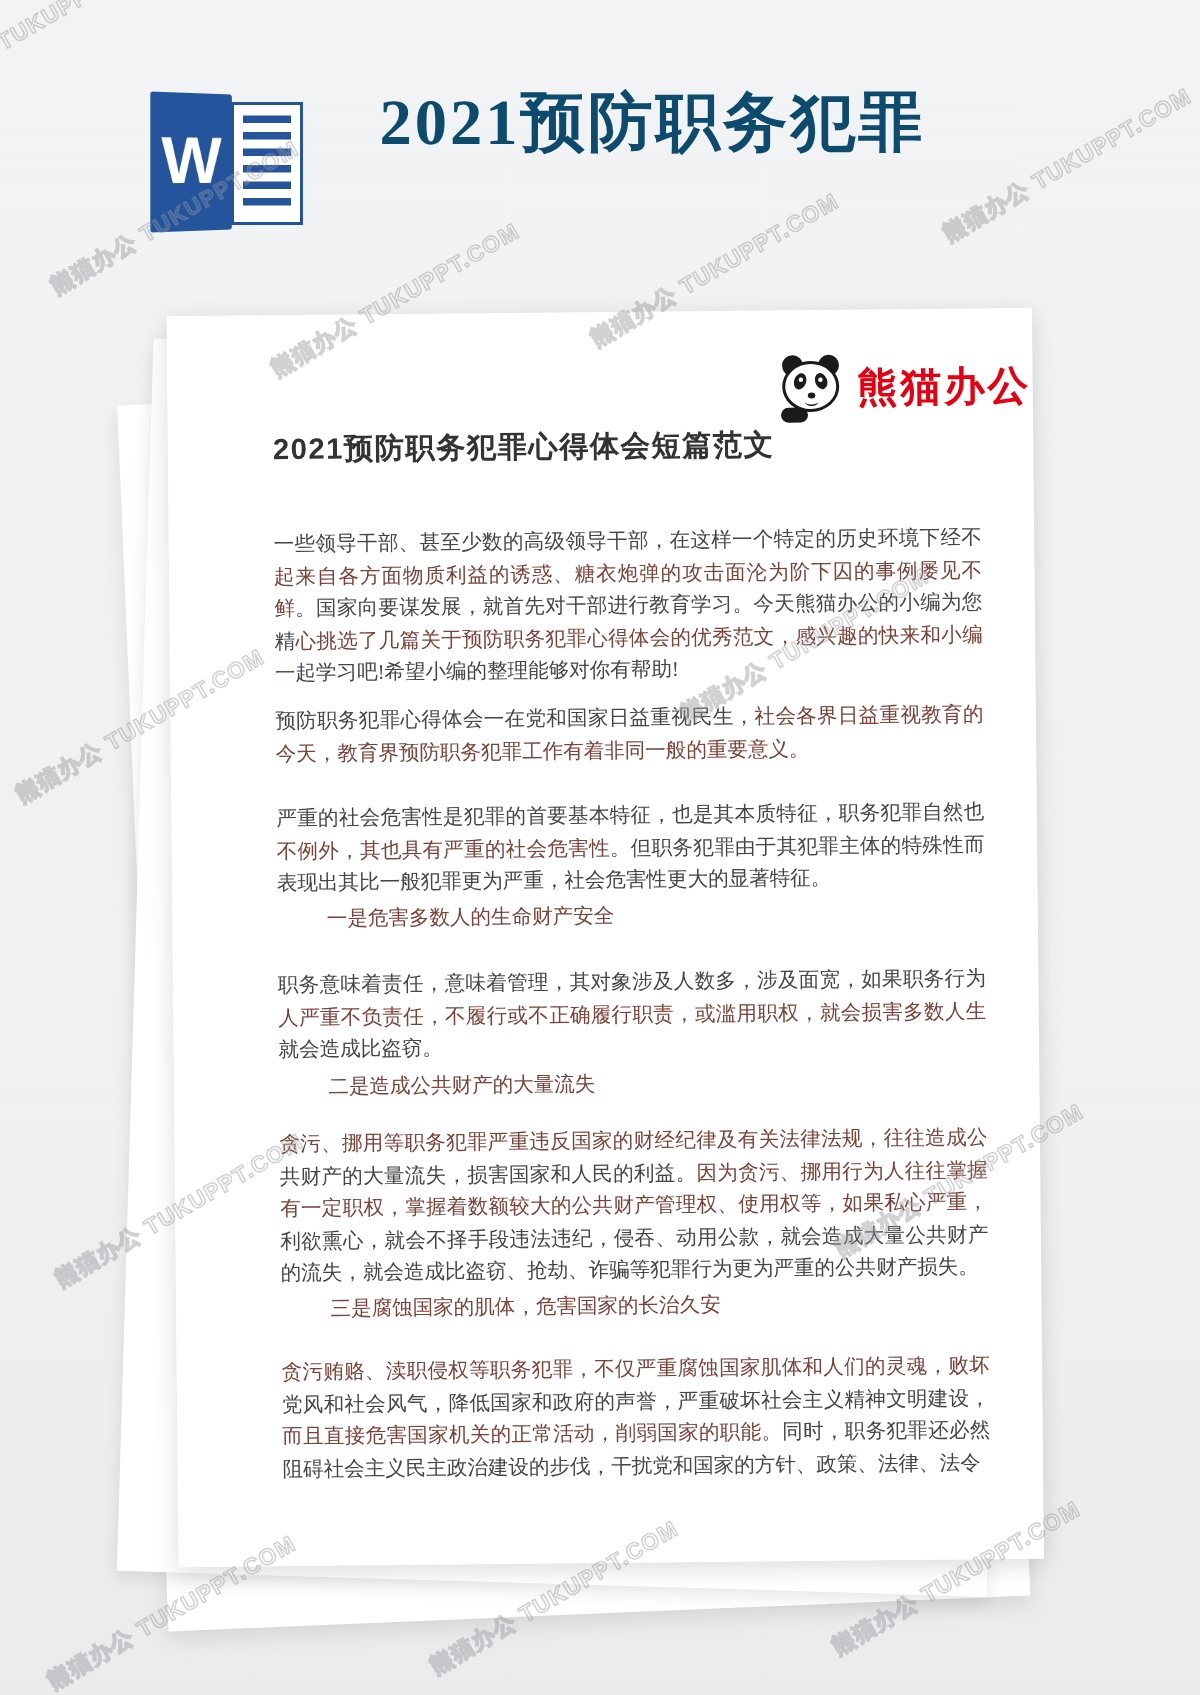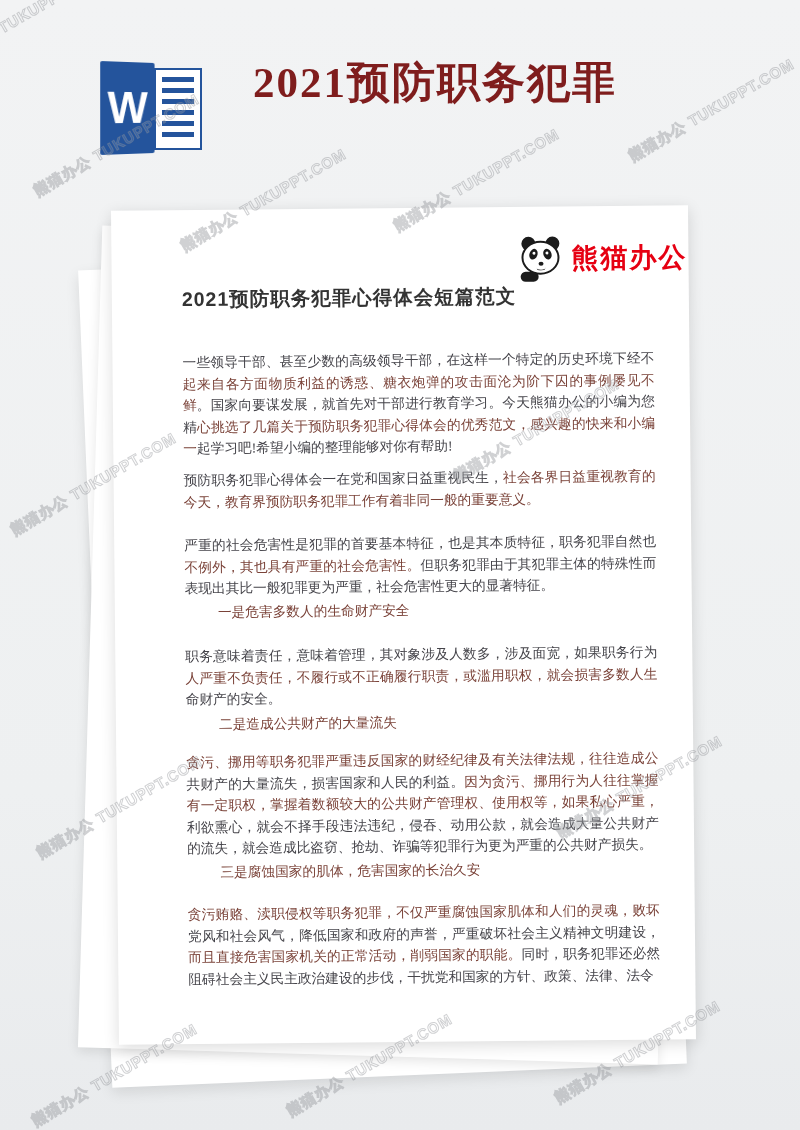--- a/index.html
+++ b/index.html
@@ -68,21 +68,21 @@
     </div>
     <div class="w-right">
       <div class="w-line"></div>
       <div class="w-line"></div>
       <div class="w-line"></div>
       <div class="w-line"></div>
       <div class="w-line"></div>
       <div class="w-line"></div>
     </div>
   </div>
-  <div class="hdr-title" style="color: #7f1d1d;">
+  <div class="hdr-title" style="color: #0c4a6e;">
     <div>2021预防职务犯罪</div>
   </div>
 </div>
 
 <div class="sheet sheet-c"></div>
 <div class="sheet sheet-a"></div>
 <div class="sheet sheet-main">
   <div class="logo">
     <div class="panda">
       <div class="p-ear l"></div>
@@ -97,21 +97,21 @@
       <div class="p-body"></div>
     </div>
     <span class="logo-text" style="color: rgb(230, 0, 18);">熊猫办公</span>
   </div>
   <div class="doc-title" style="color: rgb(51, 51, 51);">2021预防职务犯罪心得体会短篇范文</div>
 
 <div class="block para" style="top: 142px;"><span style="color: rgb(69, 68, 74);">一些领导干部、甚至少数的高级领导干部，在这样一个特定的历史环境下经不</span><span style="color: rgb(122, 66, 56);">起来自各方面物质利益的诱惑、糖衣炮弹的攻击面沦为阶下囚的事例屡见不鲜</span><span style="color: rgb(69, 68, 74);">。国家向要谋发展，就首先对干部进行教育学习。今天熊猫办公的小编为您精</span><span style="color: rgb(122, 66, 56);">心挑选了几篇关于预防职务犯罪心得体会的优秀范文，感兴趣的快来和小编一</span><span style="color: rgb(69, 68, 74);">起学习吧!希望小编的整理能够对你有帮助!</span></div>
     <div class="block para" style="top: 260px;"><span style="color: rgb(69, 68, 74);">预防职务犯罪心得体会一在党和国家日益重视民生，</span><span style="color: rgb(122, 66, 56);">社会各界日益重视教育的今天，教育界预防职务犯罪工作有着非同一般的重要意义。</span></div>
     <div class="block para" style="top: 325px;"><span style="color: rgb(69, 68, 74);">严重的社会危害性是犯罪的首要基本特征，也是其本质特征，职务犯罪自然也</span><span style="color: rgb(122, 66, 56);">不例外，其也具有严重的社会危害性。</span><span style="color: rgb(69, 68, 74);">但职务犯罪由于其犯罪主体的特殊性而表现出其比一般犯罪更为严重，社会危害性更大的显著特征。</span></div>
     <div class="block sub" style="top: 392px;"><span style="color: rgb(122, 66, 56);">一是危害多数人的生命财产安全</span></div>
-    <div class="block para" style="top: 436px;"><span style="color: rgb(69, 68, 74);">职务意味着责任，意味着管理，其对象涉及人数多，涉及面宽，如果职务行为</span><span style="color: rgb(122, 66, 56);">人严重不负责任，不履行或不正确履行职责，或滥用职权，就会损害多数人生</span><span style="color: rgb(69, 68, 74);">命财产的安全。</span></div>
+    <div class="block para" style="top: 436px;"><span style="color: rgb(69, 68, 74);">职务意味着责任，意味着管理，其对象涉及人数多，涉及面宽，如果职务行为</span><span style="color: rgb(122, 66, 56);">人严重不负责任，不履行或不正确履行职责，或滥用职权，就会损害多数人生</span><span style="color: rgb(69, 68, 74);">就会造成比盗窃。</span></div>
     <div class="block sub" style="top: 504px;"><span style="color: rgb(122, 66, 56);">二是造成公共财产的大量流失</span></div>
     <div class="block para" style="top: 542px;"><span style="color: rgb(122, 66, 56);">贪污、挪用等职务犯罪严重违反国家的财经纪律及有关法律法规，往往造成公</span><span style="color: rgb(69, 68, 74);">共财产的大量流失，损害国家和人民的利益。</span><span style="color: rgb(122, 66, 56);">因为贪污、挪用行为人往往掌握有一定职权，掌握着数额较大的公共财产管理权、使用权等，如果私心严重，</span><span style="color: rgb(69, 68, 74);">利欲熏心，就会不择手段违法违纪，侵吞、动用公款，就会造成大量公共财产的流失，就会造成比盗窃、抢劫、诈骗等犯罪行为更为严重的公共财产损失。</span></div>
     <div class="block sub" style="top: 652px;"><span style="color: rgb(122, 66, 56);">三是腐蚀国家的肌体，危害国家的长治久安</span></div>
     <div class="block para" style="top: 694px;"><span style="color: rgb(122, 66, 56);">贪污贿赂、渎职侵权等职务犯罪，不仅严重腐蚀国家肌体和人们的灵魂，败坏</span><span style="color: rgb(69, 68, 74);">党风和社会风气，降低国家和政府的声誉，严重破坏社会主义精神文明建设，</span><span style="color: rgb(122, 66, 56);">而且直接危害国家机关的正常活动，削弱国家的职能。</span><span style="color: rgb(69, 68, 74);">同时，职务犯罪还必然阻碍社会主义民主政治建设的步伐，干扰党和国家的方针、政策、法律、法令</span></div>
   </div>
 
 <div class="wm-layer">
     <div class="wm" style="left: -60px; top: 55px;">熊猫办公 TUKUPPT.COM</div>
     <div class="wm" style="left: 35px; top: 183px;">熊猫办公 TUKUPPT.COM</div>
     <div class="wm" style="left: 182px; top: 238px;">熊猫办公 TUKUPPT.COM</div>

